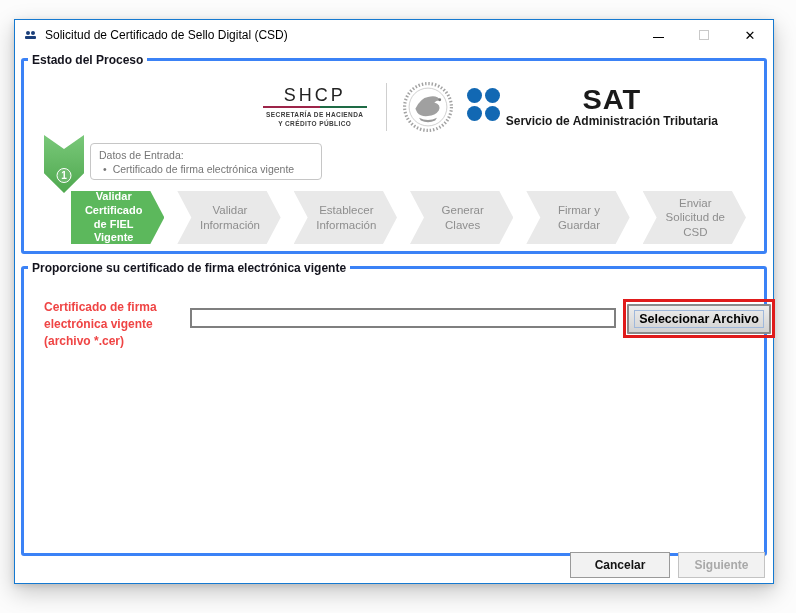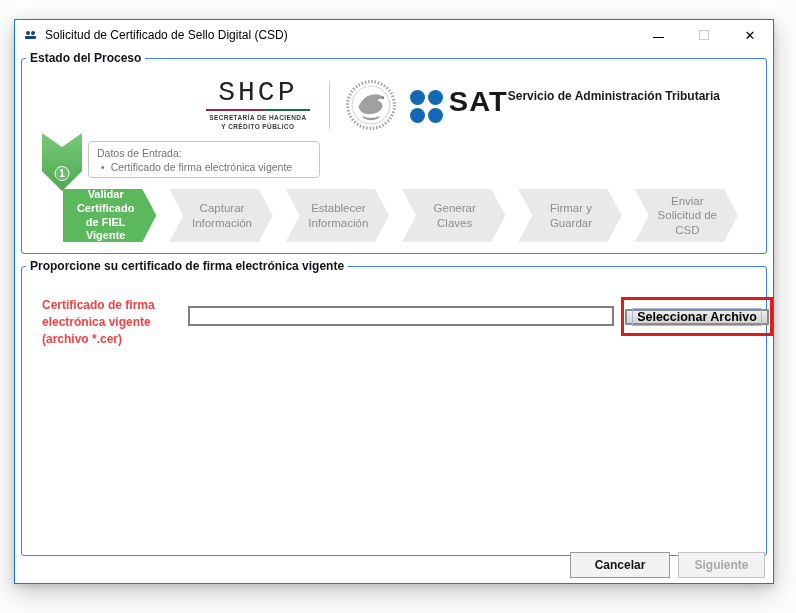--- a/index.html
+++ b/index.html
@@ -20,74 +20,74 @@
   .app-icon .d { width:4px; height:4px; border-radius:50%; background:#1b3f7a; }
   .app-icon .bar { width:11px; height:3px; background:#1b3f7a; border-radius:1px; }
   .win-title { font-size:12px; color:#000; }
   .win-controls { position:absolute; right:0; top:0; height:30px; display:flex; }
   .win-btn { width:46px; height:30px; display:flex; align-items:center; justify-content:center; }
   .min-glyph { width:11px; height:0; border-top:1px solid #000; margin-top:4px; }
   .max-glyph { width:10px; height:10px; border:1px solid #c9c9c9; }
   .close-glyph { font-size:13px; color:#000; line-height:1; }
 
   
-  .groupbox { position:relative; margin:0 6px; border:1px solid #3b82f6; border-radius:3px; background:#fff; }
+  .groupbox { position:relative; margin:0 6px; border:3px solid #3b82f6; border-radius:3px; background:#fff; }
   .group-title { position:absolute; top:-8px; left:4px; background:#fff; padding:0 4px; font-size:12px; font-weight:bold; color:#14141e; white-space:nowrap; }
   .gb-process { margin-top:8px; height:196px; }
   .gb-form { margin-top:12px; height:290px; }
 
   
   .logos { position:absolute; top:16px; right:46px; height:60px; display:flex; align-items:center; }
   .shcp { display:flex; flex-direction:column; align-items:center; width:122px; }
-  .shcp-acronym { font-family:Liberation Mono, monospace; font-size:28px; letter-spacing:3px; color:#222; line-height:1; }
+  .shcp-acronym { font-family:Liberation Sans, sans-serif; font-size:18px; letter-spacing:3px; color:#222; line-height:1; }
   .shcp-line { width:104px; height:2px; margin:2px 0 3px 0; background:linear-gradient(to right,#9d2449 0 55%, #1e6b45 55% 100%); }
   .shcp-subtitle { font-size:6.5px; font-weight:bold; letter-spacing:0.4px; color:#3c3c3c; text-align:center; line-height:1.35; white-space:pre-line; }
   .logo-sep { width:1px; height:48px; background:#cfcfcf; margin:0 14px 0 10px; }
   .seal { width:54px; height:54px; margin-right:12px; }
   .sat { display:flex; align-items:flex-start; }
   .sat-dots { display:grid; grid-template-columns:15px 15px; grid-template-rows:15px 15px; gap:3px; margin-right:6px; margin-top:2px; }
   .sat-dot { width:15px; height:15px; border-radius:50%; background:#1268b3; }
-  .sat-text { display:flex; flex-direction:row; }
+  .sat-text { display:flex; flex-direction:column;text-align:center; }
   .sat-acronym { font-size:29px; font-weight:bold; letter-spacing:1px; color:#1a1a1a; line-height:0.9; transform:scaleY(0.95); }
   .sat-subtitle { font-size:12px; font-weight:bold; color:#1a1a1a; margin-top:1px; white-space:nowrap; }
 
   
   .badge { position:absolute; left:20px; top:74px; width:40px; height:58px;
     background:linear-gradient(#79c879,#4fa84f);
     clip-path:polygon(0% 0%, 50% 24%, 100% 0%, 100% 66%, 50% 100%, 0% 66%);
     filter:drop-shadow(0 1px 1px rgba(0,0,0,0.25));
   }
   .badge-num { position:absolute; left:50%; bottom:10px; transform:translateX(-50%);
     width:15px; height:15px; border:1px solid #fff; border-radius:50%;
     display:flex; align-items:center; justify-content:center;
     font-size:10px; font-weight:bold; color:#fff; background:rgba(255,255,255,0.12); }
   .databox { position:absolute; left:66px; top:82px; width:232px; height:37px;
     border:1px solid #c6c6c6; border-radius:4px; background:#fff;
     padding:4px 8px; font-size:10.5px; color:#757575; line-height:1.35; }
   .databox .bullet-row { display:flex; }
   .databox .bullet-glyph { margin:0 6px 0 4px; }
 
   
-  .steps { position:absolute; left:4px; top:130px; width:712px; height:53px; display:flex; gap:13px;padding-left:37px; }
+  .steps { position:absolute; left:10px; top:130px; width:712px; height:53px; display:flex; gap:13px;padding-left:37px; }
   .step { flex:1 1 0; display:flex; align-items:center; justify-content:center;
     text-align:center; white-space:pre-line; font-size:11.5px; line-height:1.25;
     color:#8e8e8e; background:#e9e9e9;
     clip-path:polygon(0 0, calc(100% - 14px) 0, 100% 50%, calc(100% - 14px) 100%, 0 100%, 14px 50%);
     padding:2px 14px 2px 16px; }
   .step.first { clip-path:polygon(0 0, calc(100% - 14px) 0, 100% 50%, calc(100% - 14px) 100%, 0 100%); padding-left:6px; }
   .step.active { background:#5cb85c; color:#fff; font-weight:bold; font-size:11px; }
 
   
   .field-label { position:absolute; left:20px; top:30px; width:150px;
     font-size:12px; font-weight:bold; color:#ef4444; line-height:1.4; white-space:pre-line; }
   .cert-input { position:absolute; left:166px; top:39px; width:426px; height:20px;
     border:2px solid #7f7f7f; background:#fff; font-size:12px; padding:0 4px; outline:none; }
   .red-box { position:absolute; left:599px; top:30px; width:152px; height:39px;
     border:3px solid #e01b1b; display:flex; align-items:center; justify-content:center; }
-  .browse-btn { width:144px; height:16px; background:linear-gradient(#ededed,#d2d2d2);
+  .browse-btn { width:144px; height:30px; background:linear-gradient(#ededed,#d2d2d2);
     border:2px solid #8a8a8a; border-radius:1px; display:flex; align-items:center; justify-content:center; cursor:pointer; }
   .browse-btn .focus-ring { border:1px solid #9fb8dc; padding:1px 4px; font-size:12.5px; font-weight:bold; color:#000; }
 
   
   .footer { position:absolute; right:8px; bottom:5px; display:flex; gap:8px; }
   .btn { height:26px; display:flex; align-items:center; justify-content:center;
     background:#f2f2f2; border:1px solid #9a9a9a; font-size:12px; font-weight:bold; color:#141414; cursor:pointer; }
   .btn-cancel { width:100px; }
   .btn-next { width:87px; border-color:#c3c3c3; color:#a9a9a9; cursor:default; }
 </style>
@@ -159,21 +159,21 @@
         <div>Datos de Entrada:</div>
         <div class="bullet-row">
           <span class="bullet-glyph">•</span>
           <span>Certificado de firma electrónica vigente</span>
         </div>
       </div>
 
       <div class="steps">
         <div class="step first active">Validar Certificado
 de FIEL Vigente</div>
-        <div class="step">Capturar
+        <div class="step">Validar
 Información</div>
         <div class="step">Establecer
 Información</div>
         <div class="step">Generar
 Claves</div>
         <div class="step">Firmar y
 Guardar</div>
         <div class="step">Enviar
 Solicitud de
 CSD</div>

